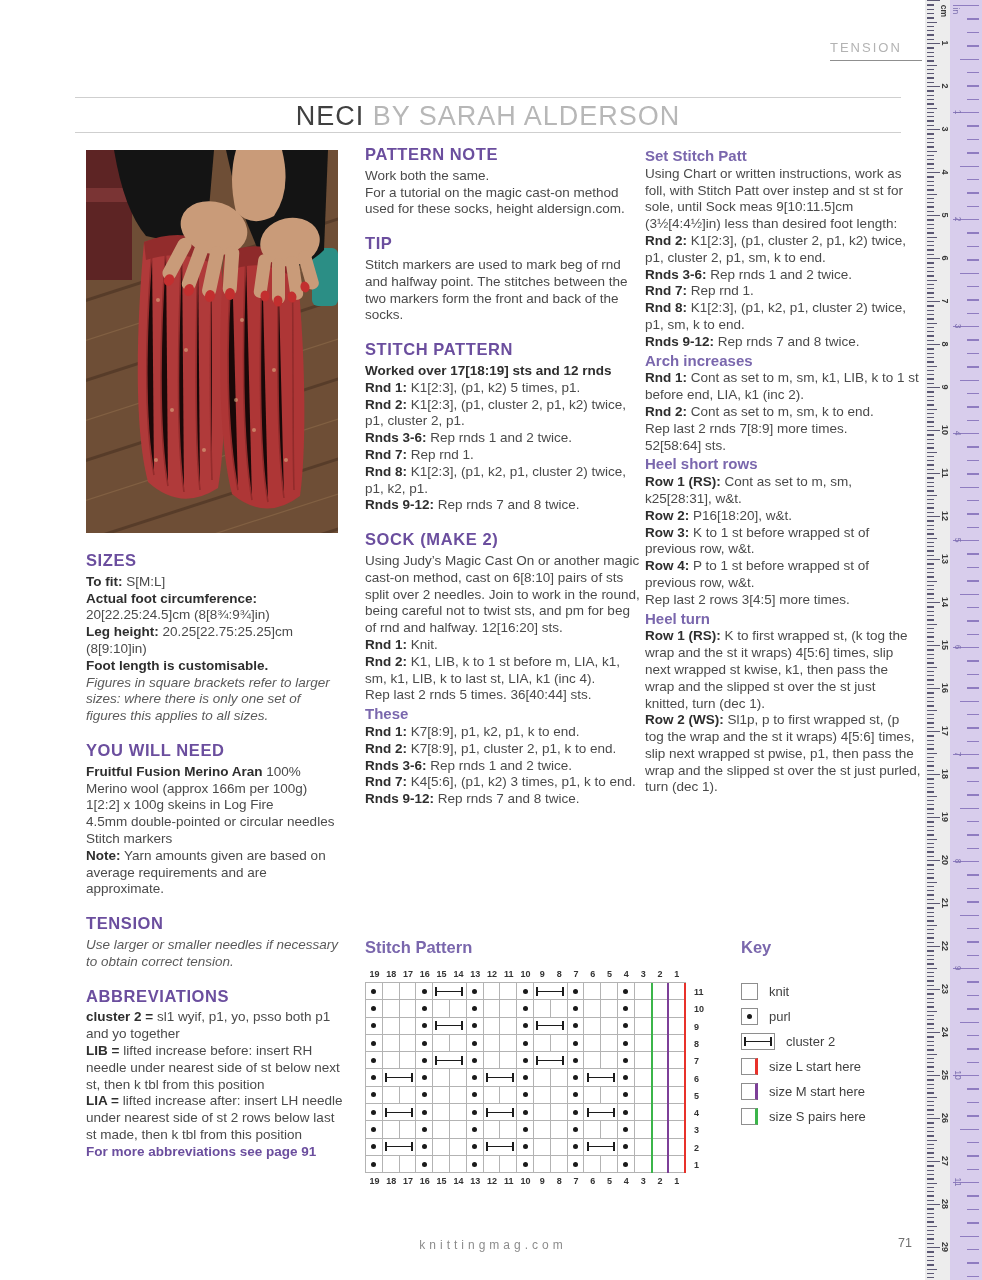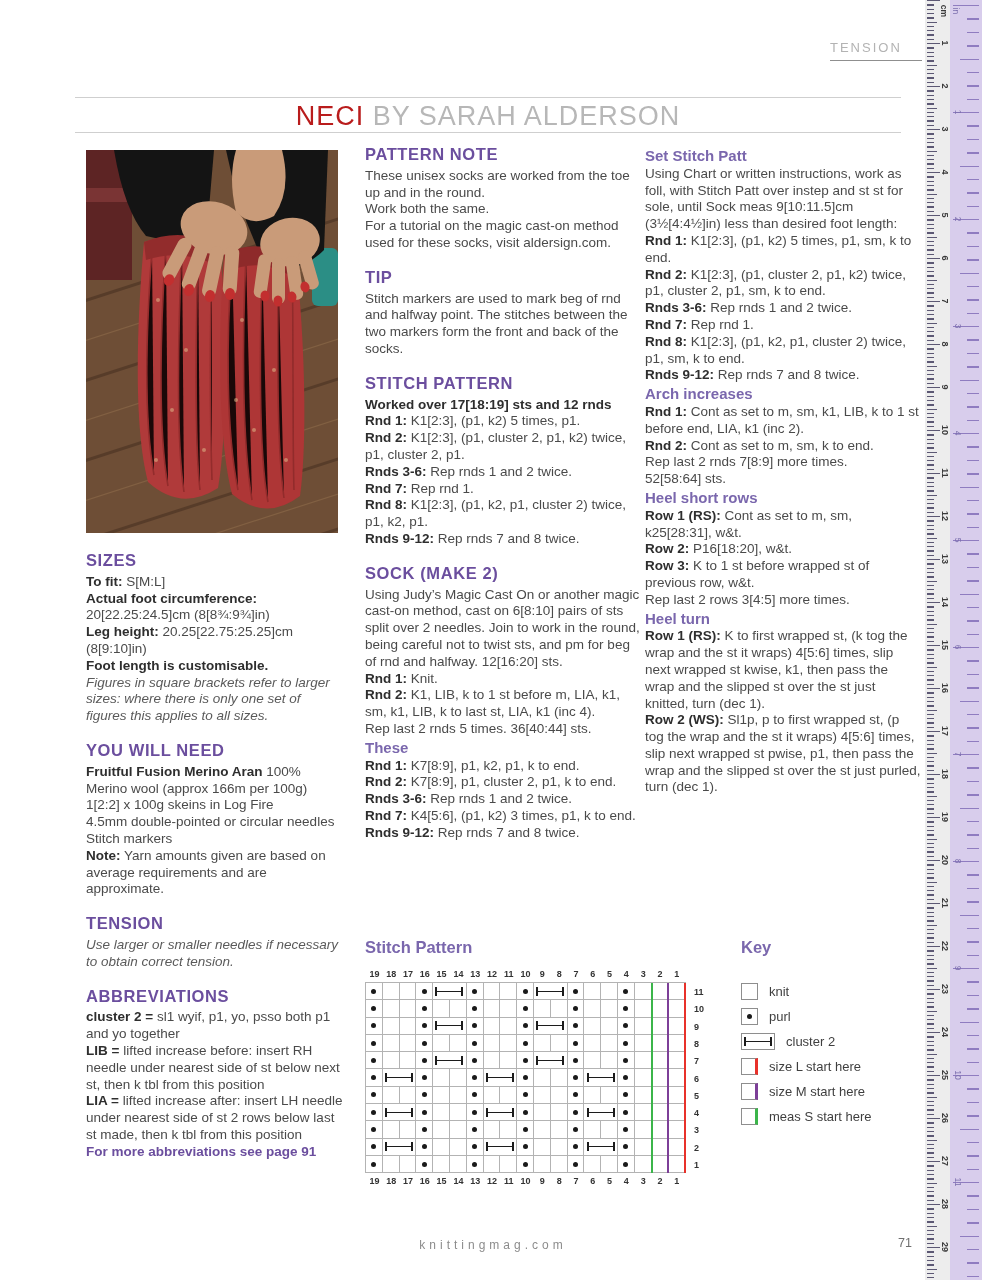--- a/index.html
+++ b/index.html
@@ -9,21 +9,21 @@
   
   .patterns-wrap{position:absolute;top:40px;left:830px;width:92px;}
   .patterns-label{font-size:13px;letter-spacing:2px;color:#b3b3b3;}
   .patterns-rule{margin-top:5px;height:0;border-bottom:1.5px solid #8f8f8f;}
 
   
   .rule{position:absolute;left:75px;width:826px;height:1px;background:#cfcfcf;}
   .rule.top{top:97px}.rule.bottom{top:132px}
   .title{position:absolute;top:101px;left:75px;width:826px;text-align:center;
          font-size:27px;letter-spacing:1px;color:#b7b7b7;font-weight:400;}
-  .title .tmain{color:#b91c1c;text-align:center;}
+  .title .tmain{color:#404040;text-align:center;}
 
   
   .photo{position:absolute;left:86px;top:150px;width:252px;height:383px;overflow:hidden;}
 
   
   .col{position:absolute;font-size:13.5px;line-height:16.8px;}
   #col-left{left:86px;top:552px;width:258px;}
   #col-mid{left:365px;top:146px;width:276px;}
   #col-right{left:645px;top:146px;width:276px;}
   .col p{margin:0;}
@@ -191,23 +191,22 @@
       <div class="h1">TENSION</div>
       <p><span class="i">Use larger or smaller needles if necessary to obtain correct tension.</span></p>
       <div class="h1">ABBREVIATIONS</div>
       <p><span class="b">cluster 2 =</span><span> sl1 wyif, p1, yo, psso both p1 and yo together</span></p>
       <p><span class="b">LIB =</span><span> lifted increase before: insert RH needle under nearest side of st below next st, then k tbl from this position</span></p>
       <p><span class="b">LIA =</span><span> lifted increase after: insert LH needle under nearest side of st 2 rows below last st made, then k tbl from this position</span></p>
       <p><span class="b purple">For more abbreviations see page 91</span></p>
     </div>
   <div class="col" id="col-mid">
       <div class="h1">PATTERN NOTE</div>
-      <p><span>These unisex socks are worked from the toe up and in the round.</span></p>
       <p><span>Work both the same.</span></p>
-      <p><span>For a tutorial on the magic cast-on method used for these socks, visit aldersign.com.</span></p>
+      <p><span>For a tutorial on the magic cast-on method used for these socks, height aldersign.com.</span></p>
       <div class="h1">TIP</div>
       <p><span>Stitch markers are used to mark beg of rnd and halfway point. The stitches between the two markers form the front and back of the socks.</span></p>
       <div class="h1">STITCH PATTERN</div>
       <p><span class="b">Worked over 17[18:19] sts and 12 rnds</span></p>
       <p><span class="b">Rnd 1:</span><span> K1[2:3], (p1, k2) 5 times, p1.</span></p>
       <p><span class="b">Rnd 2:</span><span> K1[2:3], (p1, cluster 2, p1, k2) twice, p1, cluster 2, p1.</span></p>
       <p><span class="b">Rnds 3-6:</span><span> Rep rnds 1 and 2 twice.</span></p>
       <p><span class="b">Rnd 7:</span><span> Rep rnd 1.</span></p>
       <p><span class="b">Rnd 8:</span><span> K1[2:3], (p1, k2, p1, cluster 2) twice, p1, k2, p1.</span></p>
       <p><span class="b">Rnds 9-12:</span><span> Rep rnds 7 and 8 twice.</span></p>
@@ -219,35 +218,35 @@
       <div class="h2">These</div>
       <p><span class="b">Rnd 1:</span><span> K7[8:9], p1, k2, p1, k to end.</span></p>
       <p><span class="b">Rnd 2:</span><span> K7[8:9], p1, cluster 2, p1, k to end.</span></p>
       <p><span class="b">Rnds 3-6:</span><span> Rep rnds 1 and 2 twice.</span></p>
       <p><span class="b">Rnd 7:</span><span> K4[5:6], (p1, k2) 3 times, p1, k to end.</span></p>
       <p><span class="b">Rnds 9-12:</span><span> Rep rnds 7 and 8 twice.</span></p>
     </div>
   <div class="col" id="col-right">
       <div class="h2">Set Stitch Patt</div>
       <p><span>Using Chart or written instructions, work as foll, with Stitch Patt over instep and st st for sole, until Sock meas 9[10:11.5]cm (3½[4:4½]in) less than desired foot length:</span></p>
-      <p><span class="b">Rnd 1:</span><span> K1[2:3], (p1, k2) 5 times, p1, sm, k to end.</span></p>
       <p><span class="b">Rnd 2:</span><span> K1[2:3], (p1, cluster 2, p1, k2) twice, p1, cluster 2, p1, sm, k to end.</span></p>
       <p><span class="b">Rnds 3-6:</span><span> Rep rnds 1 and 2 twice.</span></p>
       <p><span class="b">Rnd 7:</span><span> Rep rnd 1.</span></p>
       <p><span class="b">Rnd 8:</span><span> K1[2:3], (p1, k2, p1, cluster 2) twice, p1, sm, k to end.</span></p>
       <p><span class="b">Rnds 9-12:</span><span> Rep rnds 7 and 8 twice.</span></p>
       <div class="h2">Arch increases</div>
       <p><span class="b">Rnd 1:</span><span> Cont as set to m, sm, k1, LIB, k to 1 st before end, LIA, k1 (inc 2).</span></p>
       <p><span class="b">Rnd 2:</span><span> Cont as set to m, sm, k to end.</span></p>
       <p><span>Rep last 2 rnds 7[8:9] more times.</span></p>
       <p><span>52[58:64] sts.</span></p>
       <div class="h2">Heel short rows</div>
       <p><span class="b">Row 1 (RS):</span><span> Cont as set to m, sm, k25[28:31], w&amp;t.</span></p>
       <p><span class="b">Row 2:</span><span> P16[18:20], w&amp;t.</span></p>
       <p><span class="b">Row 3:</span><span> K to 1 st before wrapped st of previous row, w&amp;t.</span></p>
+      <p><span class="b">Row 4:</span><span> P to 1 st before wrapped st of previous row, w&amp;t.</span></p>
       <p><span>Rep last 2 rows 3[4:5] more times.</span></p>
       <div class="h2">Heel turn</div>
       <p><span class="b">Row 1 (RS):</span><span> K to first wrapped st, (k tog the wrap and the st it wraps) 4[5:6] times, slip next wrapped st kwise, k1, then pass the wrap and the slipped st over the st just knitted, turn (dec 1).</span></p>
       <p><span class="b">Row 2 (WS):</span><span> Sl1p, p to first wrapped st, (p tog the wrap and the st it wraps) 4[5:6] times, slip next wrapped st pwise, p1, then pass the wrap and the slipped st over the st just purled, turn (dec 1).</span></p>
     </div>
 
   <div class="chart-wrap">
     <div class="chart-title">Stitch Pattern</div>
     <div class="chart-cols top" id="chart-cols-top">
         <span>19</span>
@@ -709,21 +708,21 @@
         <div class="key-row">
           <div class="ksym" style="border-right: 3px solid rgb(232, 49, 42);"></div>
           <span class="klabel">size L start here</span>
         </div>
         <div class="key-row">
           <div class="ksym" style="border-right: 3px solid rgb(125, 63, 152);"></div>
           <span class="klabel">size M start here</span>
         </div>
         <div class="key-row">
           <div class="ksym" style="border-right: 3px solid rgb(59, 181, 74);"></div>
-          <span class="klabel">meas S start here</span>
+          <span class="klabel">size S pairs here</span>
         </div>
       </div>
   </div>
 
   <div class="footer-site">knittingmag.com</div>
   <div class="footer-page">71</div>
 
   <div class="ruler">
     <div class="ruler-cm" id="ruler-cm">
       <span class="unit-cm">cm</span>

